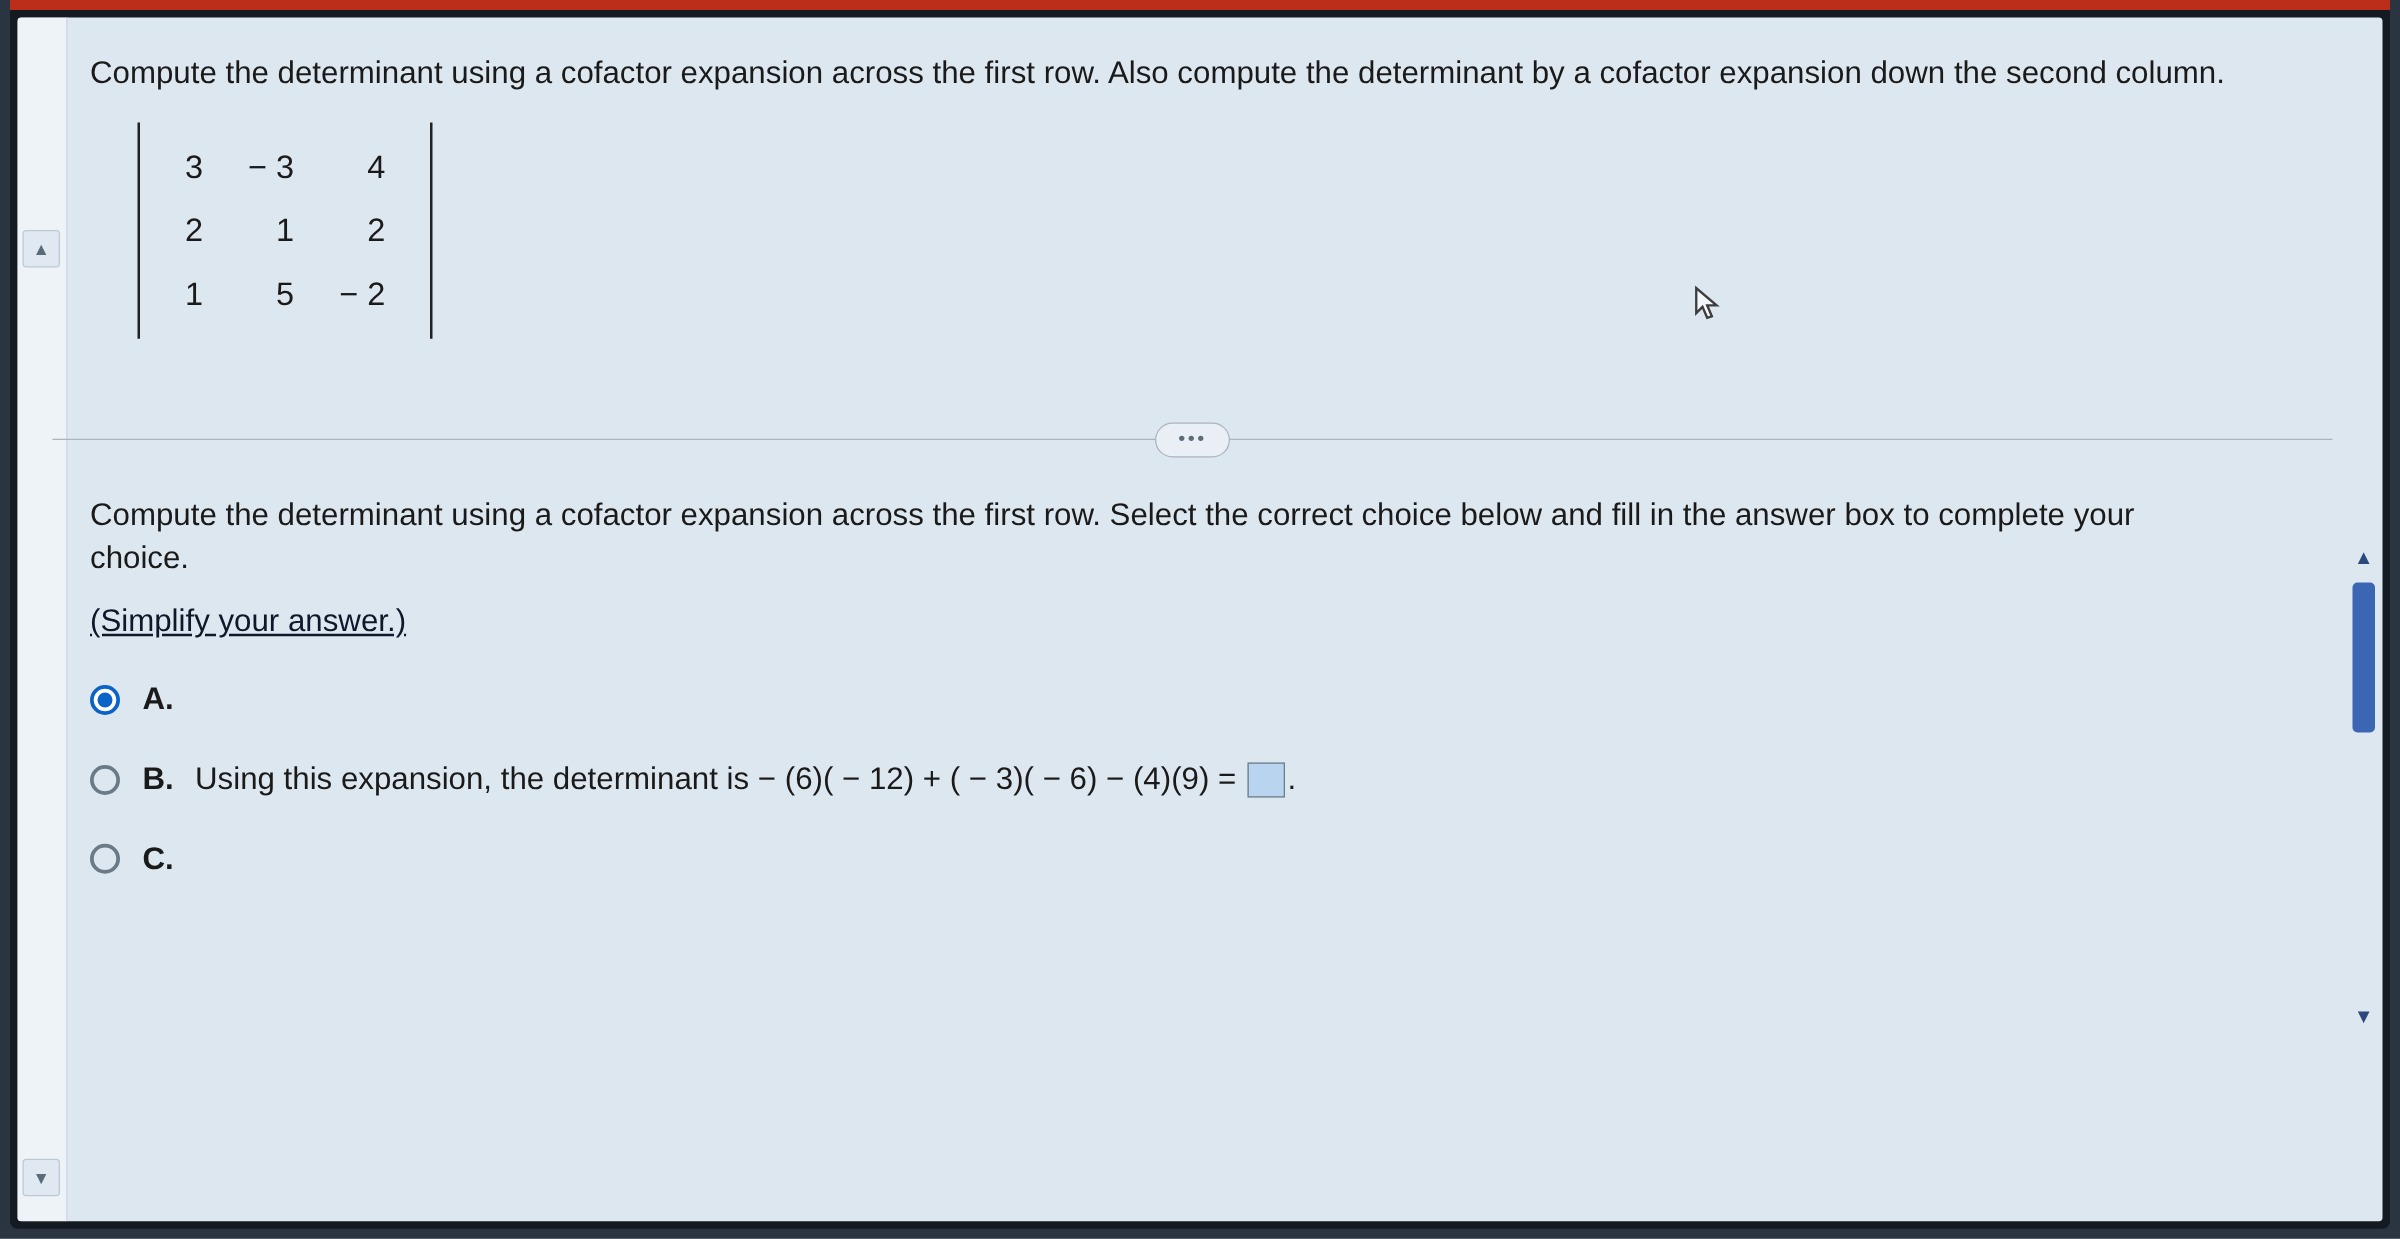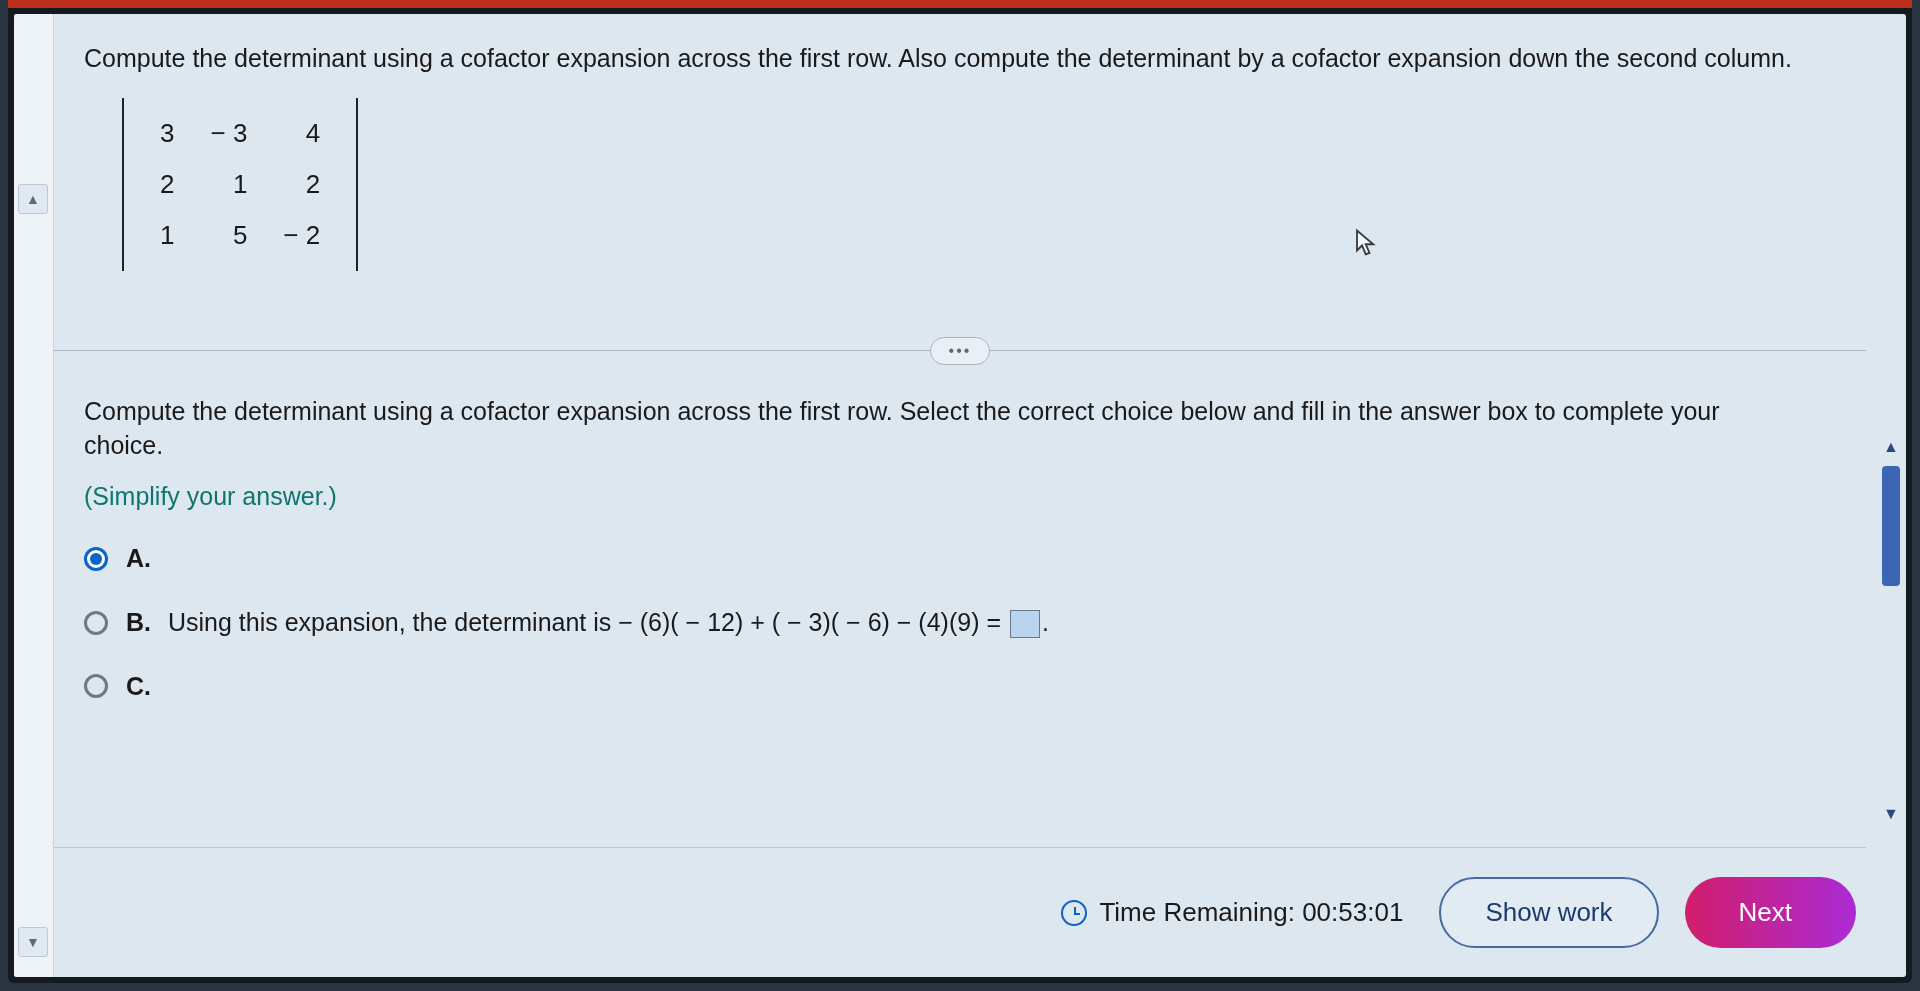--- a/index.html
+++ b/index.html
@@ -43,21 +43,21 @@
     border-radius: 3px;
     color: #5b6b78;
     font-size: 14px;
     cursor: pointer;
   }
   .gutter-top { top: 170px; }
   .gutter-bottom { bottom: 20px; }
   .content {
     position: absolute;
     left: 40px; right: 40px; top: 0; bottom: 140px;
-    padding: 28px 30px 0 30px;
+    padding: 28px 30px 0 18px;
     color: #1a1a1a;
     font-size: 25px;
     line-height: 1.35;
   }
   .question-text { margin-bottom: 22px; }
   .matrix {
     display: inline-block;
     border-left: 2px solid #222;
     border-right: 2px solid #222;
     padding: 10px 18px;
@@ -84,21 +84,21 @@
     background: #e9eff5;
     border: 1px solid #a9b5c0;
     border-radius: 16px;
     display: flex; align-items: center; justify-content: center;
     color: #5b6b78;
     font-size: 16px;
     letter-spacing: 2px;
     cursor: pointer;
   }
   .instr { margin-bottom: 18px; max-width: 1720px; }
-  .instr-note { color: #0f766e; margin-bottom: 28px; }
+  .instr-note { color: #0f172a; margin-bottom: 28px; text-decoration: underline; }
   .choices { }
   .choice-row {
     display: flex; align-items: center;
     margin-bottom: 30px;
   }
   .radio {
     width: 24px; height: 24px;
     border: 3px solid #0a63c7;
     border-radius: 50%;
     margin-right: 18px;
@@ -292,29 +292,20 @@
       </div>
 
     </div>
 
     <div class="right-scroll">
       <div class="scroll-arrow scroll-top">▲</div>
       <div class="scroll-thumb"></div>
       <div class="scroll-arrow scroll-bottom">▼</div>
     </div>
 
-    <div class="footer">
-      <div class="timer-wrap">
-        <span class="clock-icon"></span>
-        <span>Time Remaining:</span>&nbsp;
-        <span>00:53:01</span>
-      </div>
-      <button class="btn-outline">Show work</button>
-      <button class="btn-next">Next</button>
-    </div>
 
     <div class="cursor-arrow">
       <svg width="26" height="30" viewBox="0 0 20 24">
         <path d="M2 2 L2 18 L6 14 L9 21 L12 20 L9 13 L15 13 Z" fill="#f4f7fa" stroke="#3d3d3d" stroke-width="1.5"></path>
       </svg>
     </div>
 
   </div>
 </div>
 

